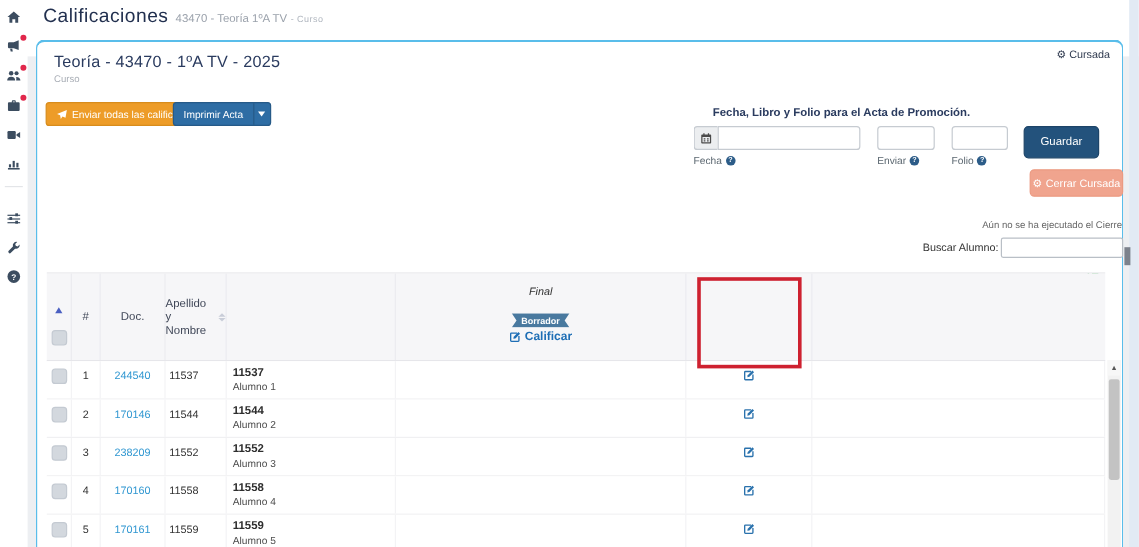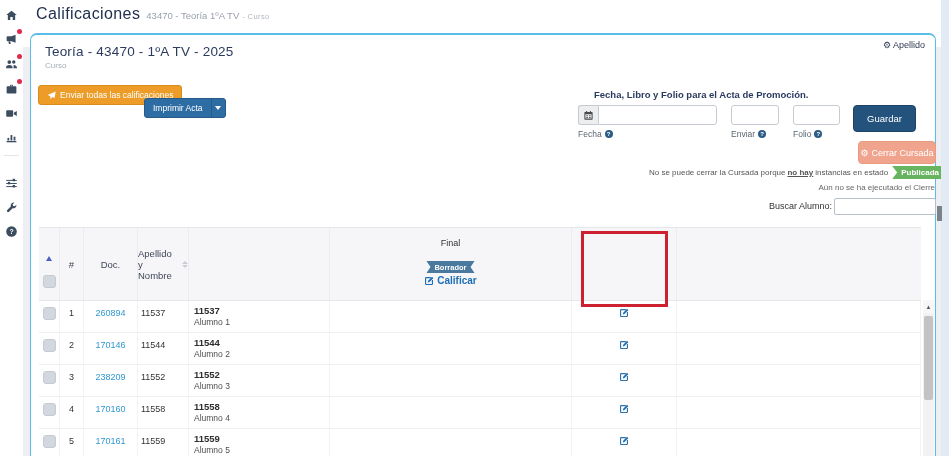--- a/index.html
+++ b/index.html
@@ -23,21 +23,21 @@
   .card { position:absolute; left:30px; top:33px; width:906px; height:423px; background:#fff;
           border:1px solid #59bdea; border-top:2px solid #59bdea; border-bottom:none;
           border-radius:7px 7px 0 0; z-index:5; }
   .options-btn { position:absolute; top:5px; right:10px; font-size:9px; color:#2f3a4f; cursor:pointer; }
   .card-title { position:absolute; left:14px; top:9px; font-size:13.5px; color:#2a3b5f; letter-spacing:.2px;}
   .card-subtitle { position:absolute; left:14px; top:26px; font-size:8px; color:#a9aeb6; }
 
   
   .btn { display:inline-flex; align-items:center; border-radius:3px; font-size:8.5px; color:#fff; cursor:pointer; }
   .send-btn { position:absolute; left:7px; top:50px; height:20px; padding:0 8px; background:#ed9c28; border:1px solid #d88c1c; gap:4px;}
-  .print-btn { position:absolute; left:113px; top:50px; height:20px; background:#2e6da4; border:1px solid #265a88;margin-top:13px;}
+  .print-btn { position:absolute; left:113px; top:50px; height:20px; background:#2e6da4; border:1px solid #265a88;}
   .print-main { padding:0 8px; }
   .print-caret { width:14px; height:100%; border-left:1px solid #265a88; display:flex; align-items:center; justify-content:center; }
   .caret-down { width:0; height:0; border-left:3px solid transparent; border-right:3px solid transparent; border-top:4px solid #fff; }
 
   
   .acta-heading { position:absolute; left:547px; top:54px; font-size:9.5px; font-weight:bold; color:#2a3b5f;padding-left:16px; }
   .addon { position:absolute; left:547px; top:70px; width:20px; height:20px; background:#eceef0; border:1px solid #c6cbd1; border-right:none; border-radius:3px 0 0 3px; display:flex; align-items:center; justify-content:center;}
   .inp { border:1px solid #c6cbd1; border-radius:3px; height:20px; font-size:9px; padding:0 4px; font-family:inherit; background:#fff;}
   .inp-fecha { position:absolute; left:567px; top:70px; width:119px; border-radius:0 3px 3px 0;}
   .inp-libro { position:absolute; left:700px; top:70px; width:48px; }
@@ -64,21 +64,21 @@
   .t-head { background:#f6f6f8; height:73px; border-bottom:1px solid #e6e6ea; }
   .t-head > div { border-right:1px solid #ececf0; display:flex; align-items:center; justify-content:center; font-size:9.5px; color:#3f4657; }
   .t-head .hc1 { flex-direction:column; justify-content:flex-start; padding-top:28px; gap:14px;}
   .tri-up-blue { width:0; height:0; border-left:3.5px solid transparent; border-right:3.5px solid transparent; border-bottom:5px solid #4a5fc1;}
   .sort-pair { display:inline-flex; flex-direction:column; gap:1px; margin-left:5px;}
   .sort-pair i { width:0; height:0; border-left:3px solid transparent; border-right:3px solid transparent; display:block;}
   .sort-pair .u { border-bottom:3.5px solid #c9cdd8;}
   .sort-pair .d { border-top:3.5px solid #c9cdd8;}
   .checkbox { width:13px; height:13px; background:#d3d8de; border:1px solid #c4cad2; border-radius:3px; }
   .h-final { flex-direction:column; justify-content:flex-end; padding-bottom:4px;}
-  .final-title { font-size:9px; color:#333; margin-bottom:13px;}
+  .final-title { font-size:9px; color:#333; margin-bottom:13px;font-style:italic;}
   .badge-borrador { background:#49799f; color:#fff; font-size:7.5px; font-weight:bold; padding:1.5px 8px;
                     clip-path:polygon(0 0,100% 0,calc(100% - 4px) 50%,100% 100%,0 100%,4px 50%); margin-bottom:2px;}
   .calificar { display:flex; align-items:center; gap:3px; color:#1e6eb5; font-size:10px; font-weight:bold; cursor:pointer;}
   .red-box { position:absolute; left:550px; top:196px; width:87px; height:76px; border:3px solid #ce2130; z-index:9; pointer-events:none;}
 
   .t-body .t-row { height:32px; border-bottom:1px solid #f0f0f2; background:#fff;}
   .t-body .t-row > div { border-right:1px solid #f3f3f5; font-size:9px; color:#333; }
   .c-center { display:flex; align-items:flex-start; justify-content:center; padding-top:7px;}
   .c-check { display:flex; align-items:flex-start; justify-content:center; padding-top:6px;}
   .mat-link { color:#3097d1; cursor:pointer; text-decoration:none;}
@@ -167,21 +167,21 @@
         <circle cx="8" cy="8" r="6.5"></circle>
         <text x="8" y="11" font-size="8.5" font-weight="bold" fill="#fff" text-anchor="middle">?</text>
       </svg>
   </div>
 </div>
 
 <div class="content-bg"></div>
 
 <div class="card">
 
-  <div class="options-btn">⚙ <span>Apellido</span></div>
+  <div class="options-btn">⚙ <span>Cursada</span></div>
 
   <div class="card-title">Teoría - 43470 - 1ºA TV - 2025</div>
   <div class="card-subtitle">Curso</div>
 
   <div class="btn send-btn">
     <svg width="9" height="9" viewBox="0 0 16 16" fill="#fff">
         <path d="M15.5 1 L1 7 L5.5 9 L6.5 14.5 L9 10.8 L13.5 12.5 Z"></path>
       </svg>
     <span>Enviar todas las calificaciones</span>
   </div>
@@ -211,23 +211,20 @@
   <div class="fld-label" style="left:700px">
       <span>Enviar</span>
       <span class="q-circle">?</span>
     </div>
   <div class="fld-label" style="left:762px">
       <span>Folio</span>
       <span class="q-circle">?</span>
     </div>
 
   <div class="btn close-btn">⚙ <span>Cerrar Cursada</span></div>
-  <div class="warn1">
-    <span>No se puede cerrar la Cursada porque</span><span class="warn-bold">no hay</span><span>instancias en estado</span><span class="badge-pub">Publicada</span>
-  </div>
   <div class="warn2">Aún no se ha ejecutado el Cierre</div>
 
   <div class="search-row">
     <span>Buscar Alumno:</span><input class="search-input" style="">
   </div>
 
   <div class="green-sort">
     <svg viewBox="0 0 16 14" fill="#57c06b">
         <path d="M4 1 V9 M4 1 H4.01" stroke="#57c06b" stroke-width="1.6"></path>
         <path d="M1.3 8.5 H6.7 L4 12.5 Z"></path>
@@ -272,21 +269,21 @@
     </div>
 
     <div class="t-body">
 
       <div class="t-row">
         <div class="c-check">
             <span class="checkbox"></span>
           </div>
         <div class="c-center">1</div>
         <div class="c-center">
-            <a class="mat-link">260894</a>
+            <a class="mat-link">244540</a>
           </div>
         <div class="c-doc">11537</div>
         <div class="c-name">
             <div class="name1">11537</div>
             <div class="name2">Alumno 1</div>
           </div>
         <div></div>
         <div class="c-center edit-icon">
             <svg viewBox="0 0 16 16">
               <path fill="none" stroke="#2a72ad" stroke-width="1.8" d="M11 2.5 H3.5 A1 1 0 0 0 2.5 3.5 V12.5 A1 1 0 0 0 3.5 13.5 H12.5 A1 1 0 0 0 13.5 12.5 V6.5"></path>

